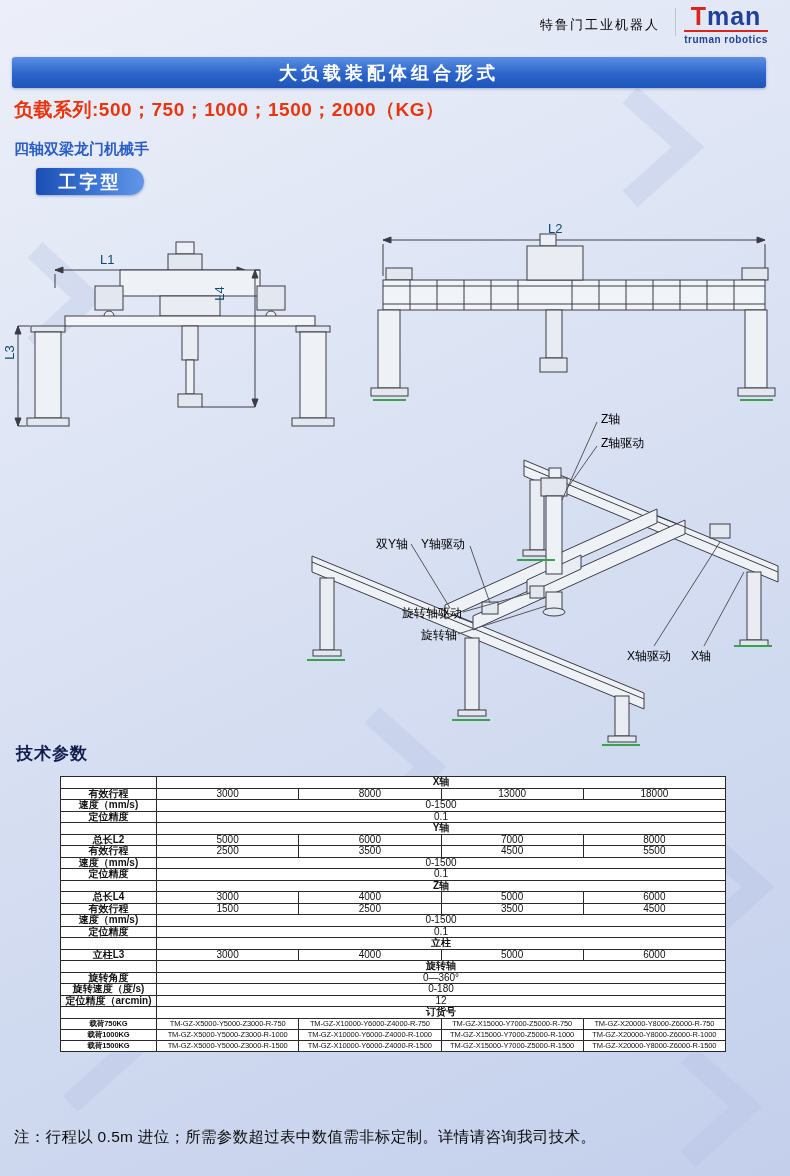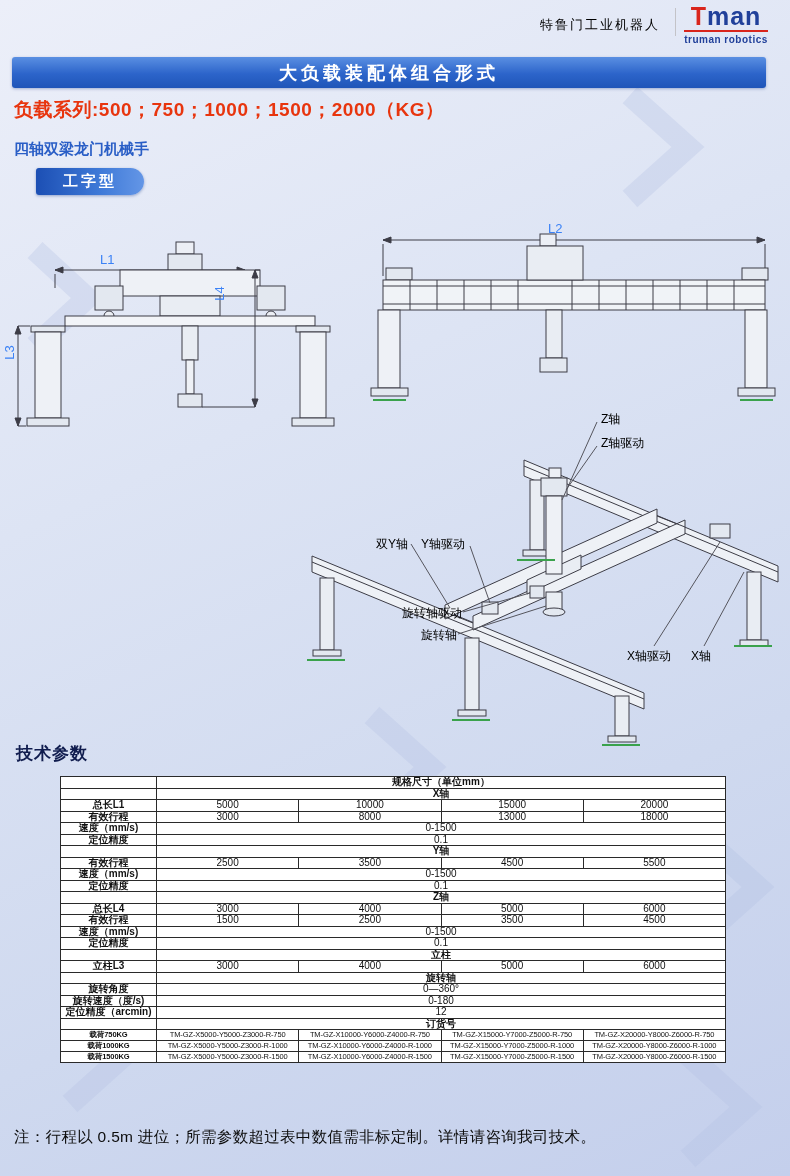--- a/index.html
+++ b/index.html
@@ -25,27 +25,27 @@
   .banner { position:absolute; left:12px; top:57px; width:754px; height:31px; border-radius:3px;
     background:linear-gradient(180deg,#5a8fe2 0%,#2c64ca 55%,#1f55b8 100%);
     display:flex; align-items:center; justify-content:center;
     color:#fff; font-size:18px; font-weight:bold; letter-spacing:4px;
     box-shadow:0 1px 3px rgba(25,60,140,.35); }
   .load-series { position:absolute; left:14px; top:97px; font-size:19px; font-weight:bold; color:#e8350e; letter-spacing:.5px; }
   .subtitle { position:absolute; left:14px; top:131px; font-size:15px; font-weight:600; color:#2a5ec6;margin-top:9px; }
   .type-tab { position:absolute; left:36px; top:168px; width:108px; height:27px;
     border-radius:3px 14px 14px 3px;
     background:linear-gradient(90deg,#1c4fb4,#3f7ad8 60%,#6496e6);
-    color:#fff; font-size:15px; font-weight:bold; letter-spacing:3px;
+    color:#fff; font-size:18px; font-weight:bold; letter-spacing:3px;
     display:flex; align-items:center; justify-content:center;
     box-shadow:0 1px 3px rgba(25,60,140,.4); cursor:pointer;text-align:center; }
 
   
   .dwg { position:absolute; overflow:visible; }
-  .dim { position:absolute; font-size:13px; color:#3b82f6; z-index:3; }
+  .dim { position:absolute; font-size:13px; color:#0c4a6e; z-index:3; }
   .dim.rot { transform:rotate(-90deg); transform-origin:center; }
   .callout { position:absolute; font-size:12px; color:#000; white-space:nowrap; z-index:3; }
 
   
   .params-heading { position:absolute; left:16px; top:742px; font-size:17px; font-weight:bold; color:#101c4e; letter-spacing:1px;text-align:right; }
   table.spec { position:absolute; left:60px; top:776px; width:666px; z-index:2;
     border-collapse:collapse; background:#fff; table-layout:fixed;
     border:1px solid #1c1c1c; }
   table.spec td { border:1px solid #2a2a2a; font-size:10px; text-align:center;
     height:11px; line-height:1.05; padding:0 1px; white-space:nowrap; overflow:hidden; color:#111; }
@@ -229,32 +229,21 @@
     <colgroup>
       <col style="width:96px">
         <col>
         <col>
         <col>
         <col>
     </colgroup>
     <tbody>
         <tr>
           <td class="lbl"></td>
-          <td colspan="4" class="title-cell">规格尺寸（单位mm）</td>
-        </tr>
-        <tr>
-          <td class="lbl"></td>
           <td colspan="4" class="sec-cell">X轴</td>
-        </tr>
-        <tr>
-          <td class="lbl">总长L1</td>
-          <td class="val">5000</td>
-          <td class="val">10000</td>
-          <td class="val">15000</td>
-          <td class="val">20000</td>
         </tr>
         <tr>
           <td class="lbl">有效行程</td>
           <td class="val">3000</td>
           <td class="val">8000</td>
           <td class="val">13000</td>
           <td class="val">18000</td>
         </tr>
         <tr>
           <td class="lbl">速度（mm/s)</td>
@@ -262,20 +251,27 @@
         </tr>
         <tr>
           <td class="lbl">定位精度</td>
           <td colspan="4" class="val">0.1</td>
         </tr>
         <tr>
           <td class="lbl"></td>
           <td colspan="4" class="sec-cell">Y轴</td>
         </tr>
         <tr>
+          <td class="lbl">总长L2</td>
+          <td class="val">5000</td>
+          <td class="val">6000</td>
+          <td class="val">7000</td>
+          <td class="val">8000</td>
+        </tr>
+        <tr>
           <td class="lbl">有效行程</td>
           <td class="val">2500</td>
           <td class="val">3500</td>
           <td class="val">4500</td>
           <td class="val">5500</td>
         </tr>
         <tr>
           <td class="lbl">速度（mm/s)</td>
           <td colspan="4" class="val">0-1500</td>
         </tr>

